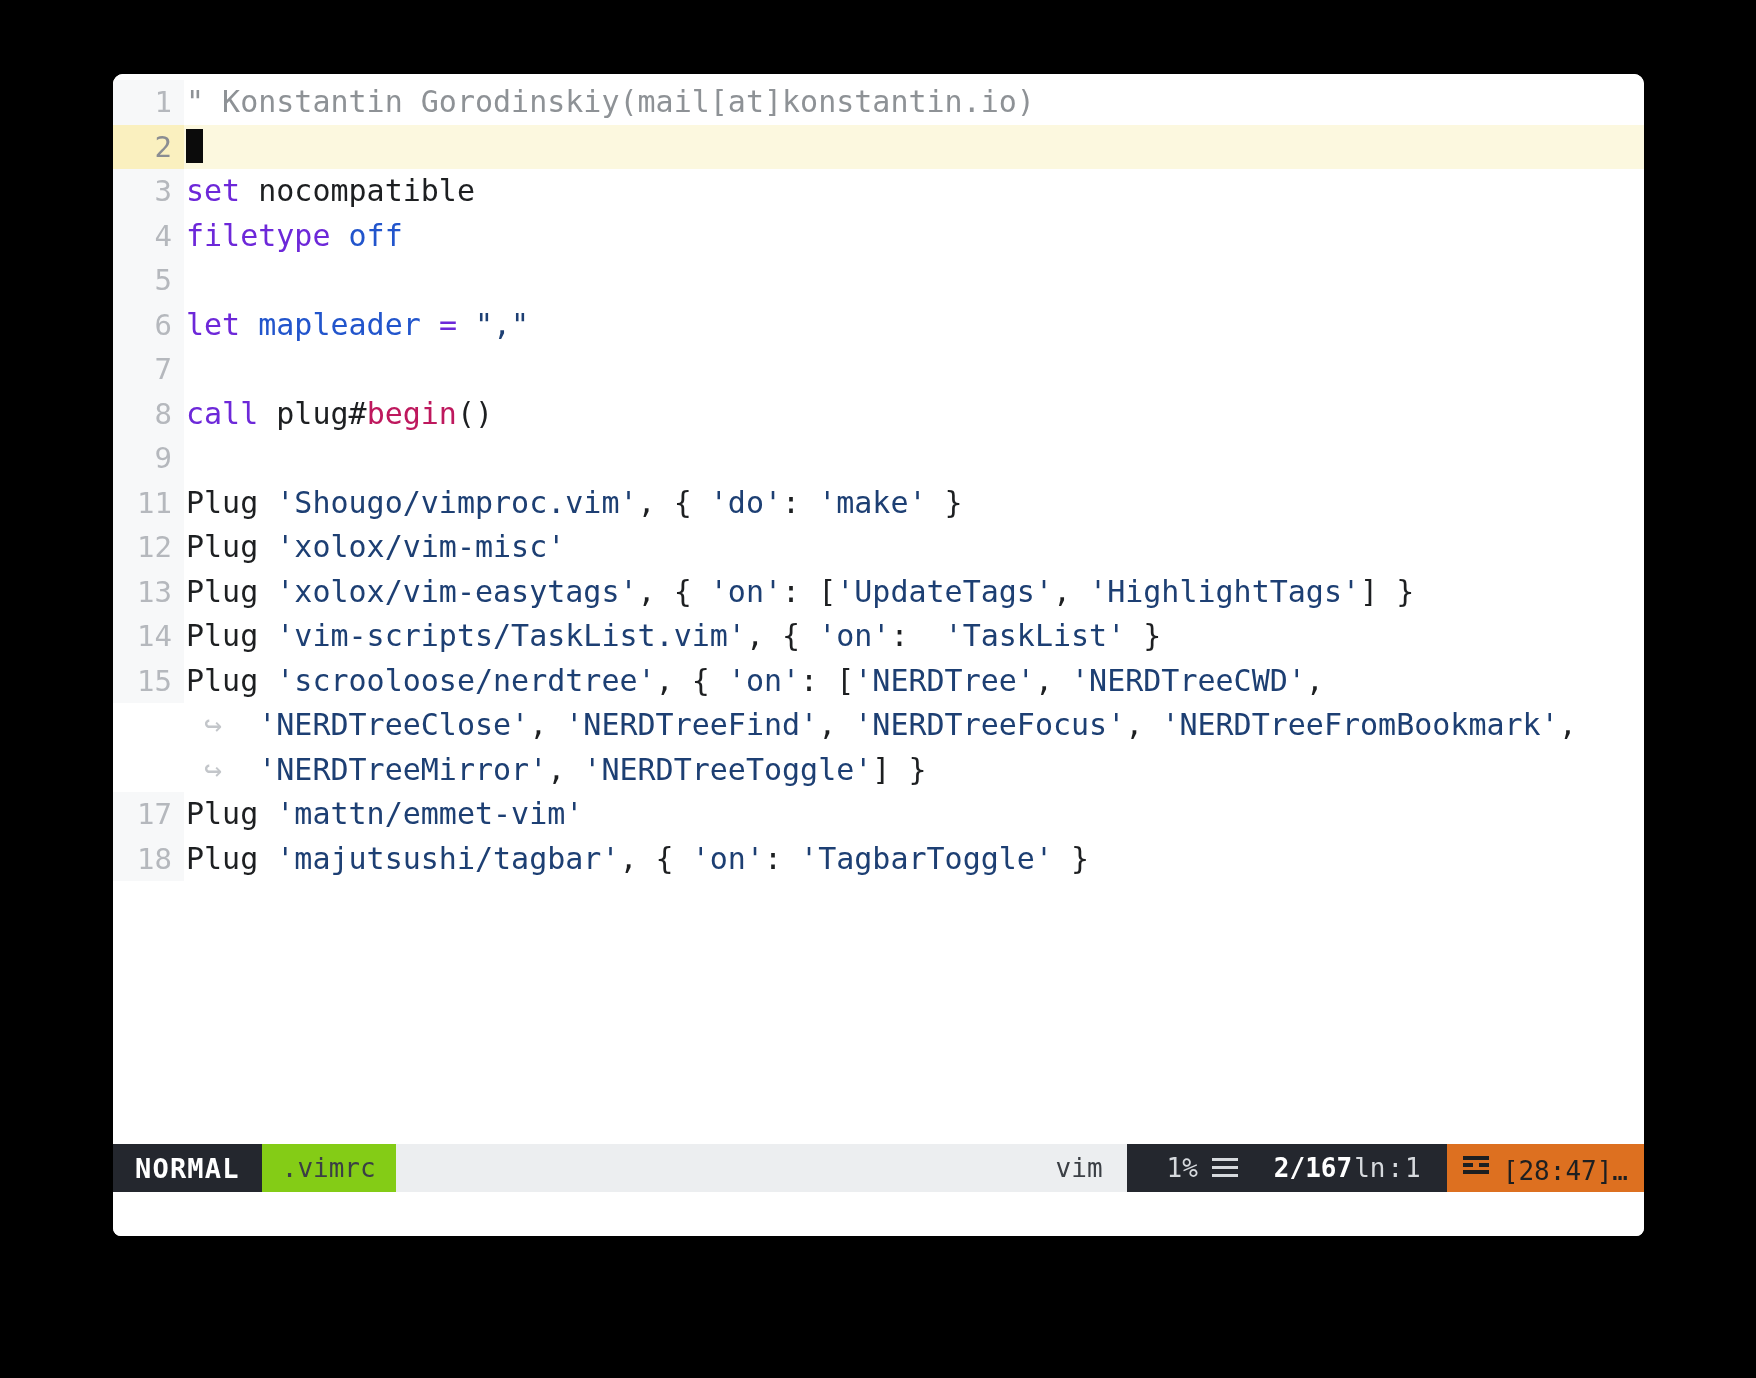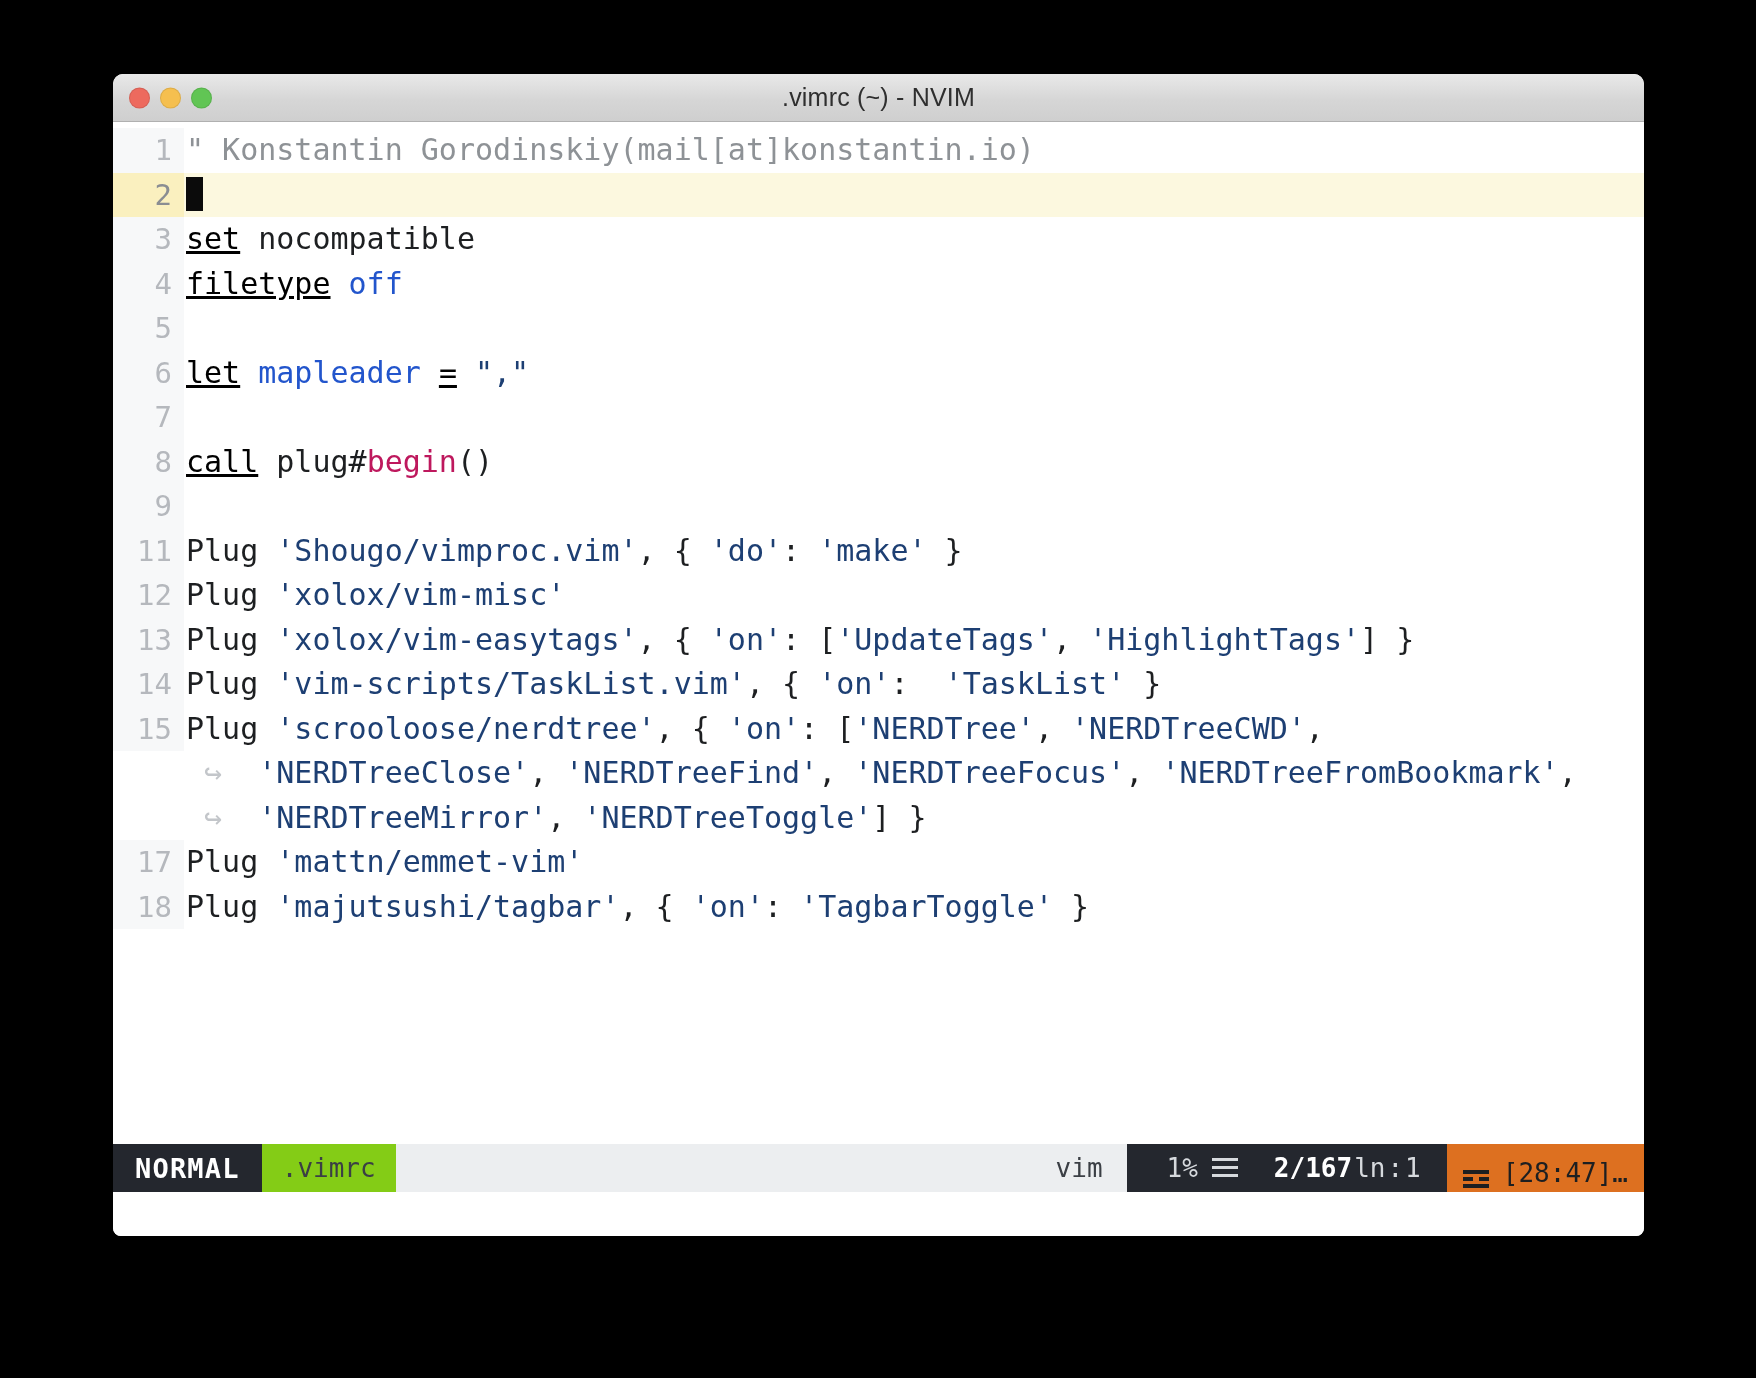--- a/index.html
+++ b/index.html
@@ -107,21 +107,21 @@
 
   .code {
     flex: 1 1 auto;
     padding-left: 2px;
     color: #1d1f21;
     overflow: hidden;
   }
 
   
   .t-comment { color: #8e9296; }
-  .t-kw      { color: #000000; text-decoration: underline; }
+  .t-kw      { color: #6d28d9; }
   .t-ident   { color: #2255cc; }
   .t-str     { color: #1d3f73; }
   .t-func    { color: #be185d; }
   .t-plain   { color: #1d1f21; }
   .wrapmark  { color: #c3c6ca; }
 
   .cursor {
     display: inline-block;
     width: 17px;
     height: 34px;
@@ -181,23 +181,23 @@
     display: flex;
     align-items: center;
     gap: 2px;
     padding: 0 26px 0 10px;
   }
   .sl-pos .bold { font-weight: bold; color: #ffffff; }
   .sl-right {
     background: #dd7020;
     color: #1d1f21;
     display: flex;
-    align-items: flex-end;
+    align-items: flex-start;
     gap: 14px;
-    padding: 4px 16px;
+    padding: 12px 16px;
   }
 
   .hamb {
     display: inline-block;
     width: 26px;
     height: 20px;
     position: relative;
   }
   .hamb i {
     position: absolute; left: 0; width: 100%; height: 3px;
@@ -223,28 +223,20 @@
     background: #ffffff;
   }
 </style>
 </head>
 <body>
 
 <div id="root">
 
   <div class="window">
 
-    <div class="titlebar">
-      <div class="traffic">
-        <span class="dot red"></span>
-        <span class="dot yellow"></span>
-        <span class="dot green"></span>
-      </div>
-      <div class="win-title">.vimrc (~) - NVIM</div>
-    </div>
 
     <div class="editor" id="editor">
         <div class="line"><div class="gutter">1</div><div class="code"><span class="t-comment">" Konstantin Gorodinskiy(mail[at]konstantin.io)</span></div></div>
         <div class="line current"><div class="gutter">2</div><div class="code"><span class="cursor"></span></div></div>
         <div class="line"><div class="gutter">3</div><div class="code"><span class="t-kw">set</span><span class="t-plain"> nocompatible</span></div></div>
         <div class="line"><div class="gutter">4</div><div class="code"><span class="t-kw">filetype</span><span class="t-plain"> </span><span class="t-ident">off</span></div></div>
         <div class="line"><div class="gutter">5</div><div class="code"></div></div>
         <div class="line"><div class="gutter">6</div><div class="code"><span class="t-kw">let</span><span class="t-plain"> </span><span class="t-ident">mapleader</span><span class="t-plain"> </span><span class="t-kw">=</span><span class="t-plain"> </span><span class="t-str">","</span></div></div>
         <div class="line"><div class="gutter">7</div><div class="code"></div></div>
         <div class="line"><div class="gutter">8</div><div class="code"><span class="t-kw">call</span><span class="t-plain"> plug#</span><span class="t-func">begin</span><span class="t-plain">()</span></div></div>

